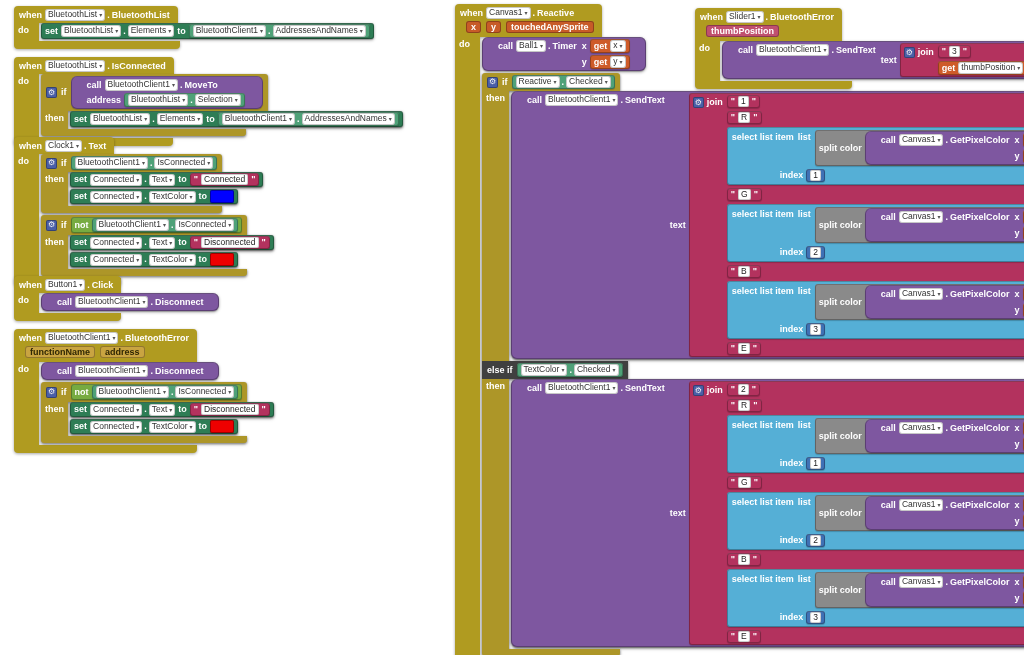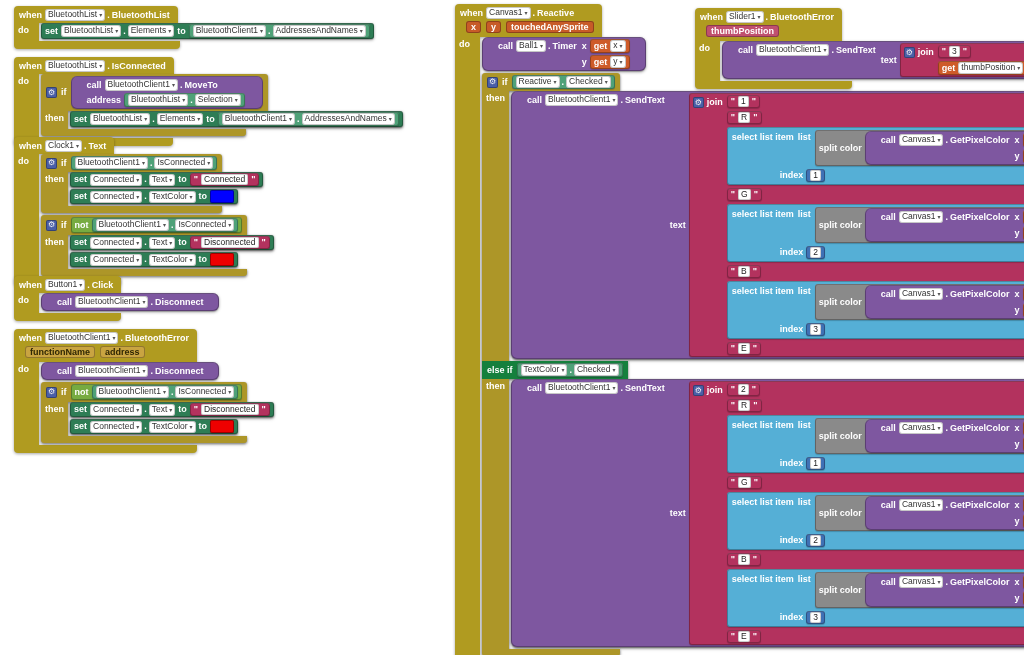--- a/index.html
+++ b/index.html
@@ -676,21 +676,21 @@
                             <span class="tf">E</span>
                             <span class="q">"</span>
                           </div>
                         </div>
                       </div>
                     </div>
                   </div>
                 </div>
               </div>
             </div>
-            <div class="if-head elseif" style="background: #15803d;">
+            <div class="if-head elseif" style="background: #404040;">
               <span class="kw">else if</span>
               <div class="blk r inline" style="background: rgb(79, 161, 120);">
                 <span class="dd">
                   <span class="dd-t">TextColor</span>
                   <span class="caret">▾</span>
                 </span>
                 <span class="dot">.</span>
                 <span class="dd">
                   <span class="dd-t">Checked</span>
                   <span class="caret">▾</span>

